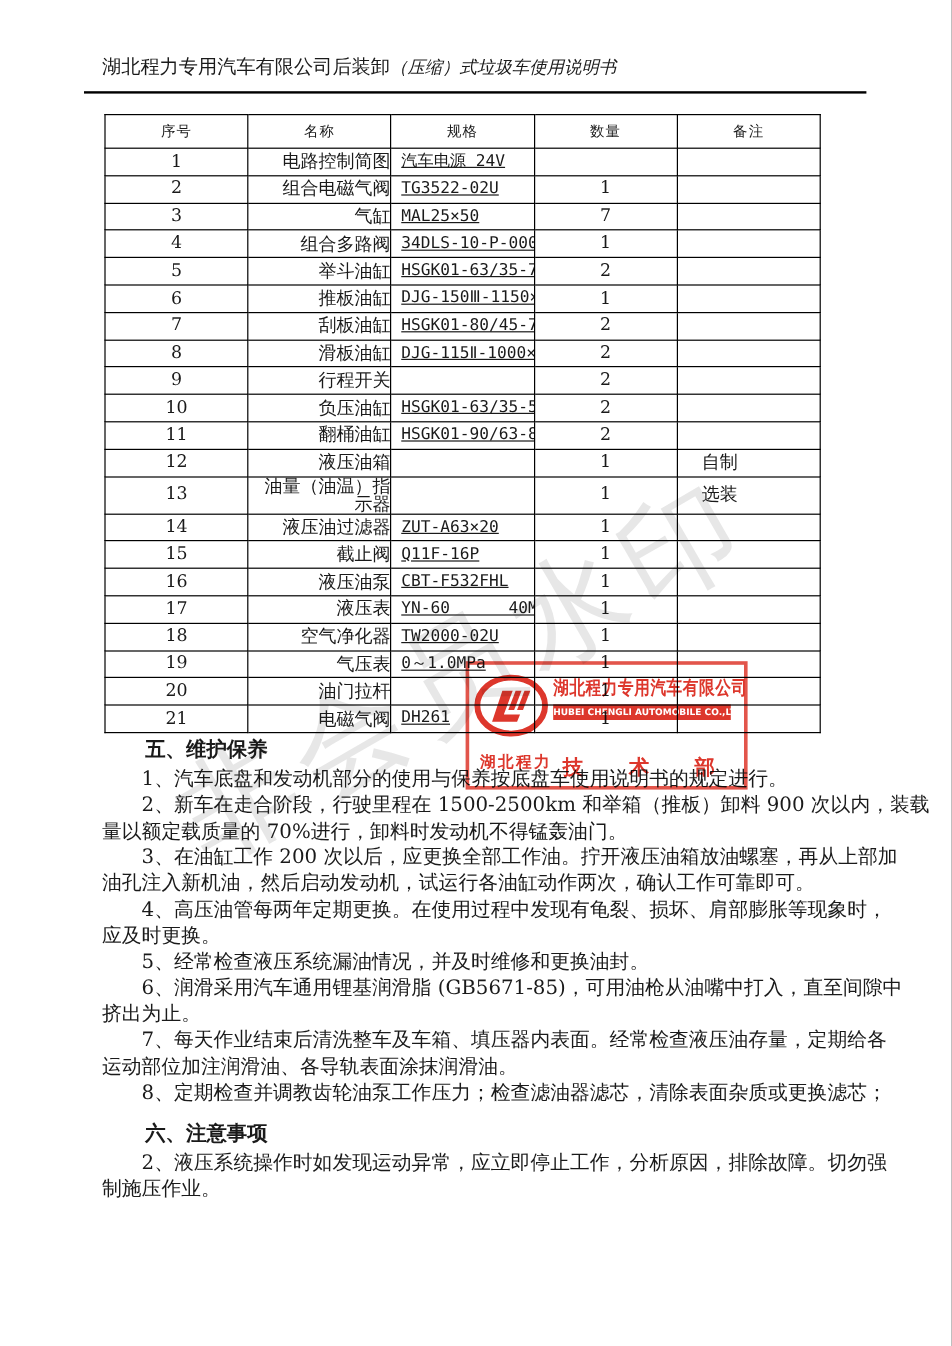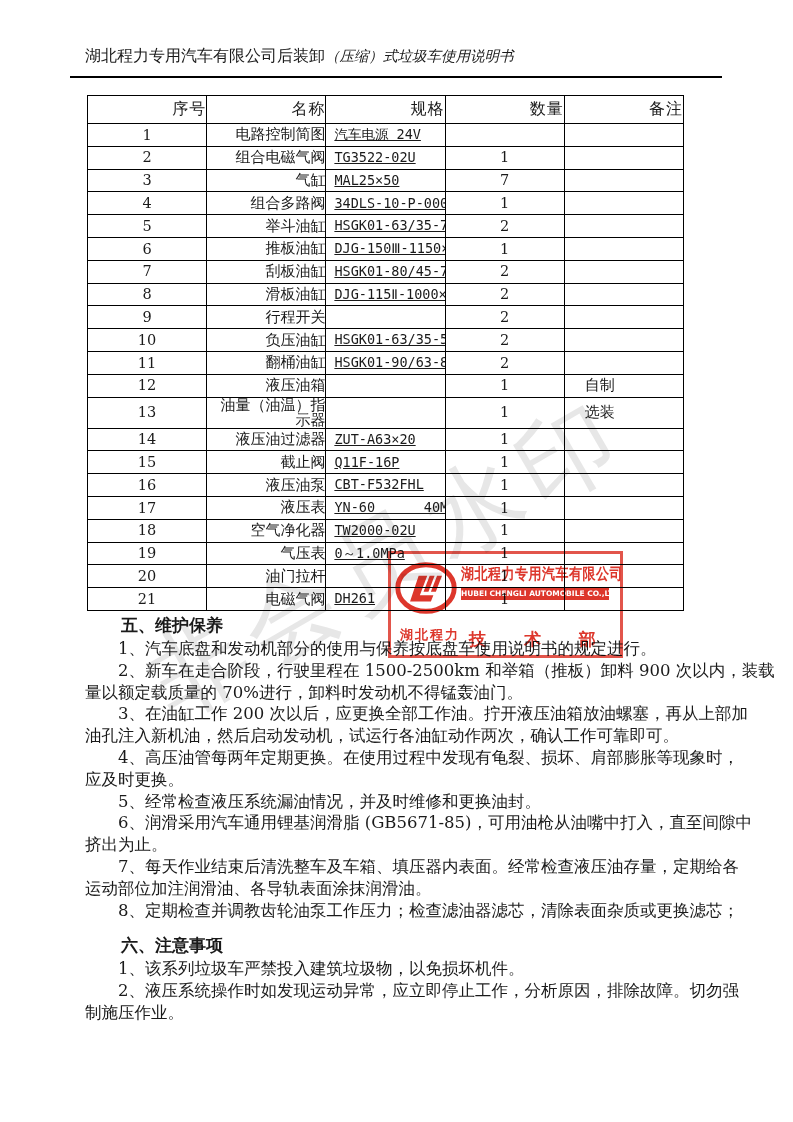--- a/index.html
+++ b/index.html
@@ -14,21 +14,21 @@
     border-bottom:2px solid #000; padding-bottom:9px;
     font-size:16px; z-index:2; white-space:nowrap;
   }
   .doc-header .t1 { margin-left:15px; }
   .doc-header .t2 { font-style:italic; font-size:14.5px; }
   
   .parts-table-wrap { position:absolute; left:87px; top:95px; z-index:2; }
   table.parts { border-collapse:collapse; table-layout:fixed; width:597px; }
   table.parts th, table.parts td { border:1.5px solid #000; padding:0; overflow:hidden; }
   table.parts thead th {
-    height:27px; font-weight:normal; font-size:16px; text-align:right;
+    height:27px; font-weight:normal; font-size:12px; text-align:center;
     letter-spacing:1px;
   }
   table.parts tbody tr { height:22.8px; }
   table.parts td { font-size:15px; line-height:1; }
   table.parts td.c0 { text-align:center; font-size:14.5px; }
   table.parts td.c1 { padding-left:13px; text-align:right; }
   table.parts td.c2 {
     padding-left:8px; font-family:"DejaVu Sans Mono", monospace;
     font-size:13.5px; white-space:pre;text-decoration:underline;
   }
@@ -286,20 +286,19 @@
         <div class="ln">应及时更换。</div>
         <div class="ln ind">5、经常检查液压系统漏油情况，并及时维修和更换油封。</div>
         <div class="ln ind">6、润滑采用汽车通用锂基润滑脂 (GB5671-85)，可用油枪从油嘴中打入，直至间隙中</div>
         <div class="ln">挤出为止。</div>
         <div class="ln ind">7、每天作业结束后清洗整车及车箱、填压器内表面。经常检查液压油存量，定期给各</div>
         <div class="ln">运动部位加注润滑油、各导轨表面涂抹润滑油。</div>
         <div class="ln ind">8、定期检查并调教齿轮油泵工作压力；检查滤油器滤芯，清除表面杂质或更换滤芯；</div>
       </div>
     <div class="sec-heading gap">六、注意事项</div>
     <div id="notes-lines">
-        <div class="ln ind">1、该系列垃圾车严禁投入建筑垃圾物，以免损坏机件。</div>
         <div class="ln ind">2、液压系统操作时如发现运动异常，应立即停止工作，分析原因，排除故障。切勿强</div>
         <div class="ln">制施压作业。</div>
       </div>
   </div>
 
 
 </div>
 
 </body></html>

